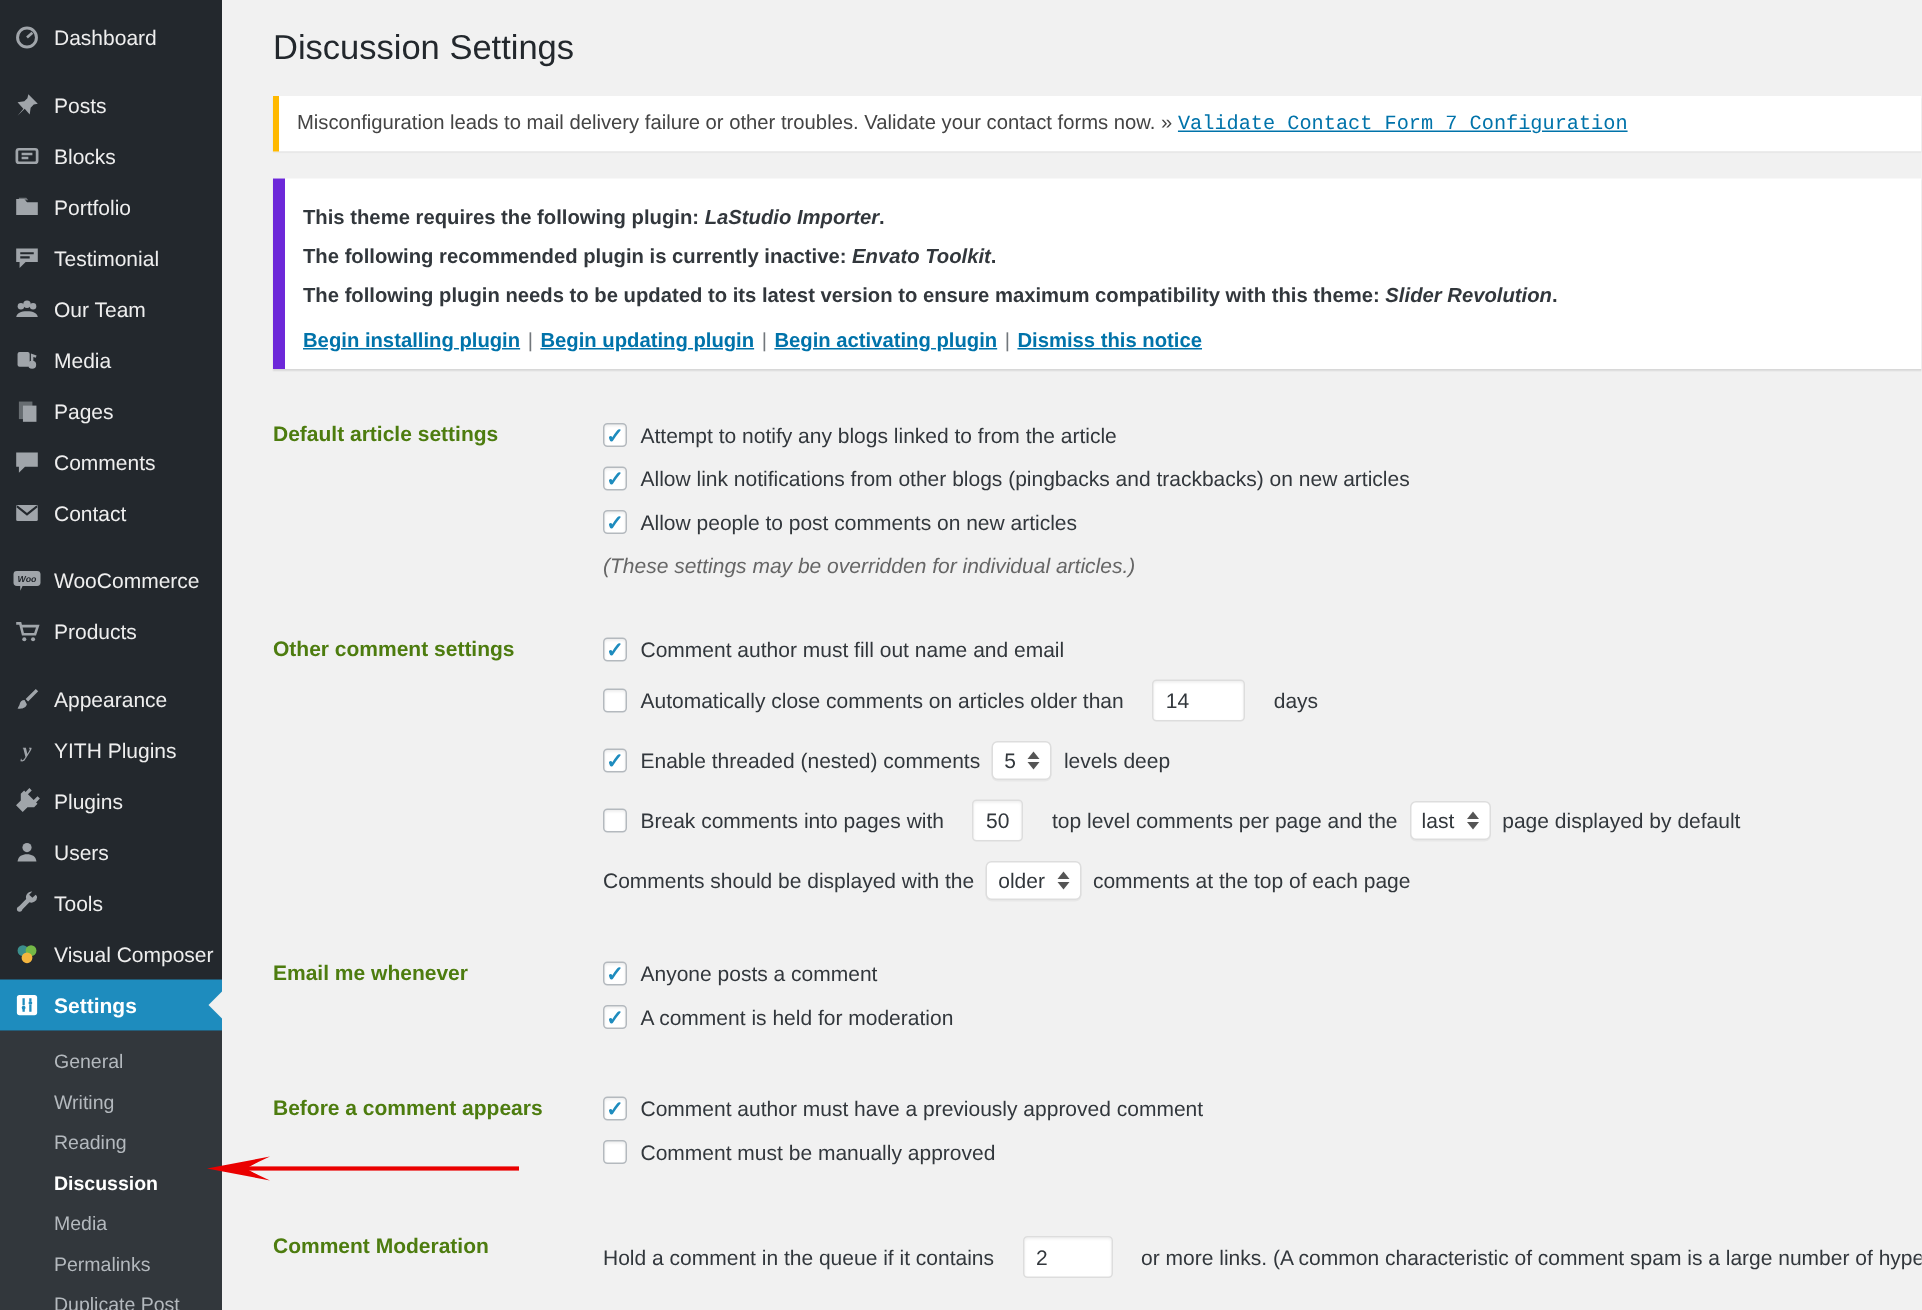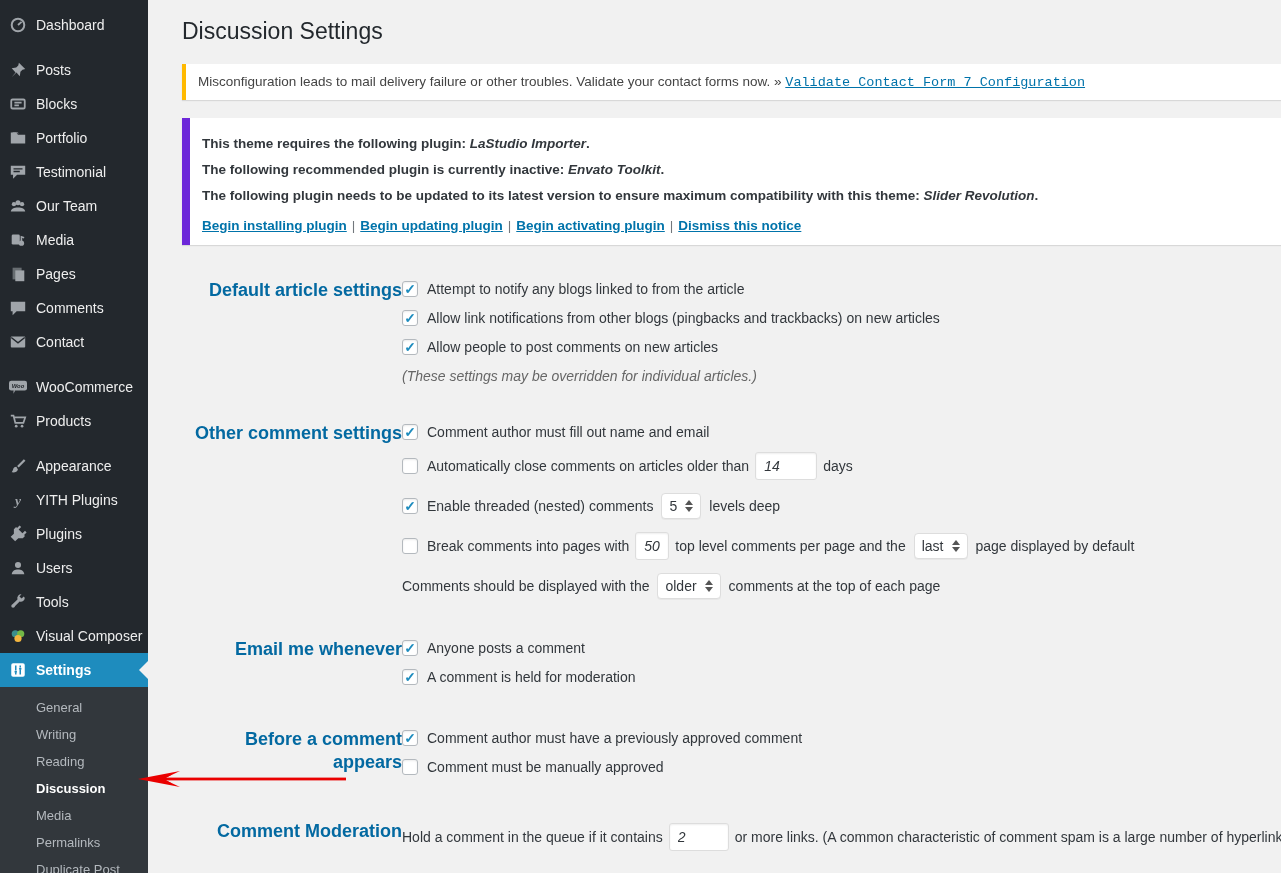--- a/index.html
+++ b/index.html
@@ -40,36 +40,36 @@
   .notice-success p { margin:8px 0; font-weight:700; color:#32373c; line-height:18px; }
   .notice-success p em { font-style:italic; }
   .notice a { color:#0073aa; text-decoration:underline; font-weight:700; cursor:pointer; }
   .notice-warning a { font-weight:400;font-family:Liberation Mono, monospace; }
   .plugin-links { margin-top:13px; font-size:13.5px; }
   .plugin-links .pipe { color:#72777c; font-weight:400; padding:0 5px; }
 
   
   .form { margin-top:29px; }
   .section { display:flex; align-items:flex-start; margin-bottom:27px; }
-  .section .th { width:220px; flex:0 0 220px; font-weight:700; font-size:18px;
-    color:#0369a1; padding-top:5px; line-height:1.3;text-align:right; }
+  .section .th { width:220px; flex:0 0 220px; font-weight:700; font-size:14px;
+    color:#4d7c0f; padding-top:5px; line-height:1.3; }
   .section .td { flex:1; min-width:0; }
   .frow { display:flex; align-items:center; min-height:29px; color:#32373c; }
   .frow.tall { min-height:40px; }
   .note { font-style:italic; color:#666; min-height:29px; display:flex; align-items:center; }
   .nowrap { white-space:nowrap; }
 
   .checkbox { width:16px; height:16px; flex:0 0 16px; border:1px solid #b4b9be; border-radius:3px;
     background:#fff; display:inline-flex; align-items:center; justify-content:center;
     margin-right:9px; box-shadow:inset 0 1px 2px rgba(0,0,0,.08); cursor:pointer; }
   .checkbox.on::after { content:"\2713"; color:#1e8cbe; font-weight:700; font-size:14px; line-height:1; }
 
   .tinput { height:28px; border:1px solid #ddd; border-radius:3px; background:#fff;
     box-shadow:inset 0 1px 2px rgba(0,0,0,.07); padding:0 8px; font-size:14px;
-    color:#32373c; font-family:inherit; margin:0 6px;font-style:italic; }
+    color:#32373c; font-family:inherit; margin:0 19px; }
   .w62 { width:62px; } .w55 { width:34px; } .w60 { width:60px; }
 
   .select { display:inline-flex; align-items:center; background:#fff; border:1px solid #ddd;
     border-radius:4px; padding:4px 7px; margin:0 8px; cursor:pointer; color:#32373c;
     box-shadow:0 1px 0 rgba(0,0,0,.04); }
   .spin { display:inline-flex; flex-direction:column; gap:2px; margin-left:8px; }
   .spin i { width:0; height:0; border-left:4px solid transparent; border-right:4px solid transparent; display:block; }
   .spin .up { border-bottom:5px solid #555; }
   .spin .dn { border-top:5px solid #555; }
 </style>

